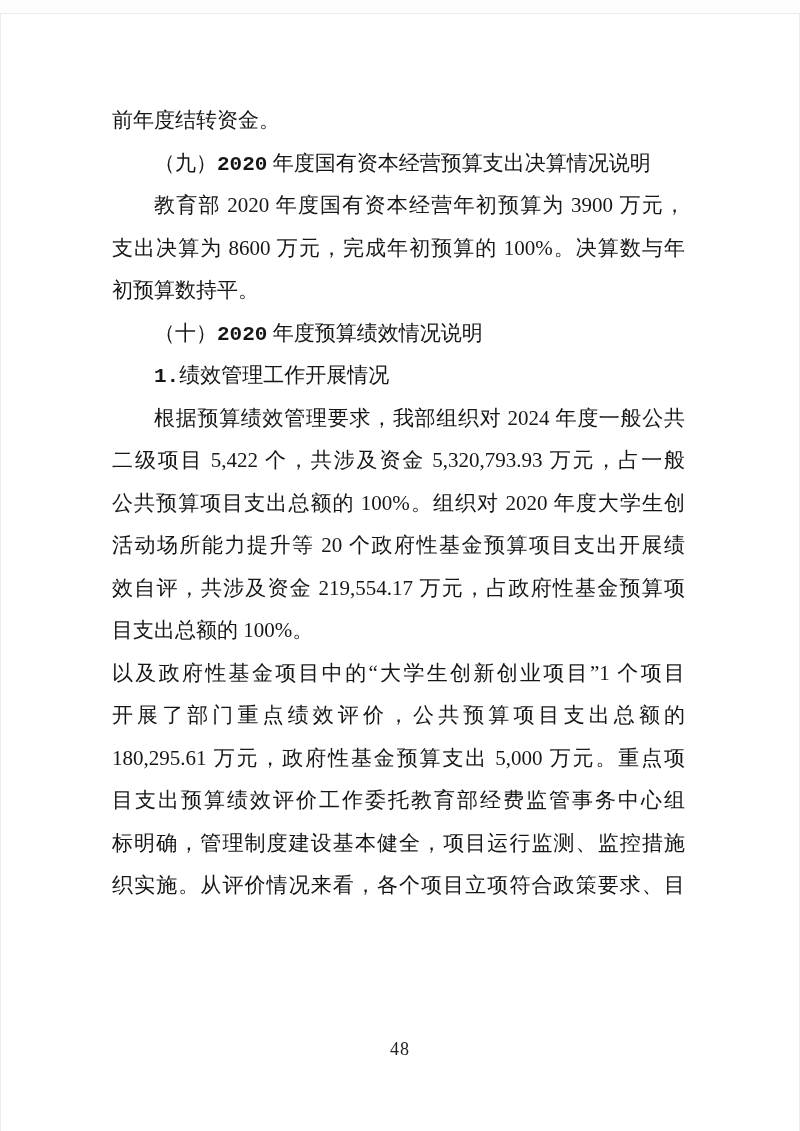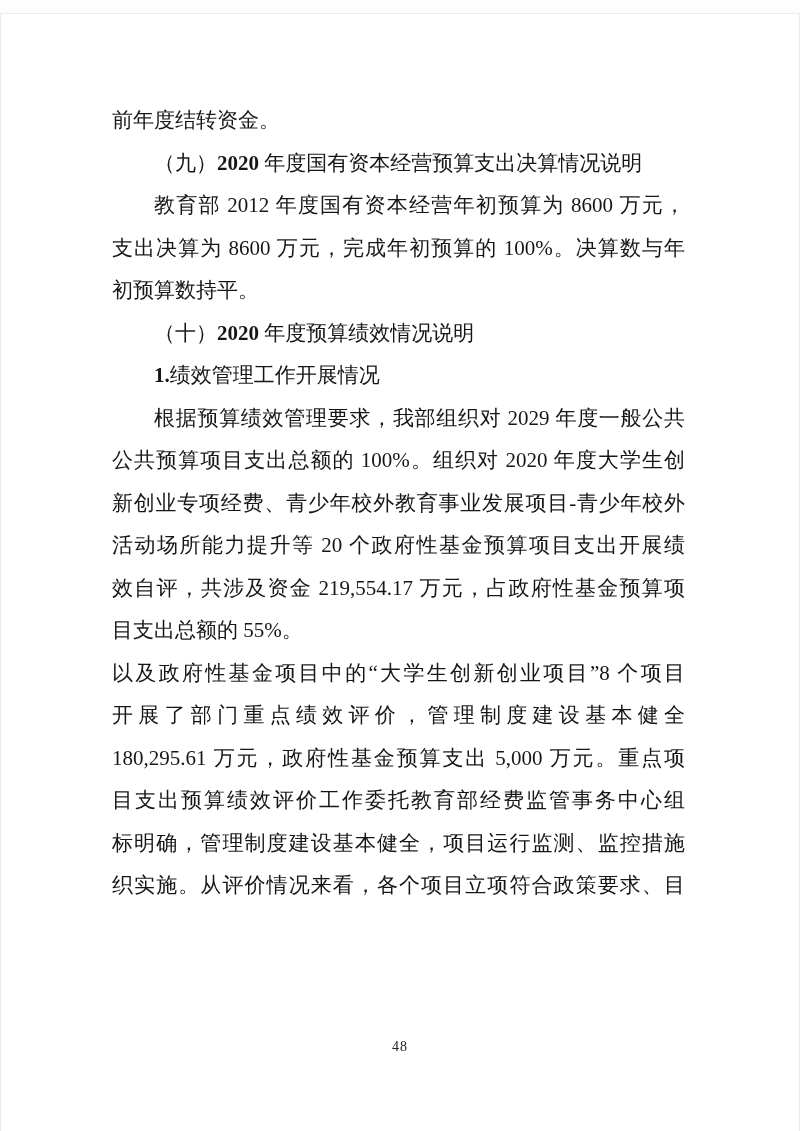--- a/index.html
+++ b/index.html
@@ -36,59 +36,60 @@
   .line.end {
     text-align: left;
     text-align-last: left;
     white-space: normal;
   }
   .line.indent {
     text-indent: 2em;
   }
   .b {
     font-weight: bold;
+    font-family: Liberation Mono, monospace;
   }
   .page-number {
     position: absolute;
     left: 0;
     top: 1026px;
     width: 100%;
     text-align: center;
-    font-size: 14px;
+    font-size: 18px;
     letter-spacing: 1px;
     color: #222;
   }
 </style>
 </head>
 <body>
 
 <div class="page">
   <div class="content">
 
     <div class="line end">前年度结转资金。</div>
 
     <div class="line end indent"><span>（九）</span><span class="b">2020</span><span> 年度国有资本经营预算支出决算情况说明</span></div>
 
-    <div class="line indent">教育部 2012 年度国有资本经营年初预算为 8600 万元，</div>
+    <div class="line indent">教育部 2020 年度国有资本经营年初预算为 3900 万元，</div>
     <div class="line">支出决算为 8600 万元，完成年初预算的 100%。决算数与年</div>
     <div class="line end">初预算数持平。</div>
 
     <div class="line end indent"><span>（十）</span><span class="b">2020</span><span> 年度预算绩效情况说明</span></div>
 
     <div class="line end indent"><span class="b">1.</span><span>绩效管理工作开展情况</span></div>
 
-    <div class="line indent">根据预算绩效管理要求，我部组织对 2029 年度一般公共</div>
+    <div class="line indent">根据预算绩效管理要求，我部组织对 2024 年度一般公共</div>
+    <div class="line">二级项目 5,422 个，共涉及资金 5,320,793.93 万元，占一般</div>
     <div class="line">公共预算项目支出总额的 100%。组织对 2020 年度大学生创</div>
-    <div class="line">新创业专项经费、青少年校外教育事业发展项目-青少年校外</div>
     <div class="line">活动场所能力提升等 20 个政府性基金预算项目支出开展绩</div>
     <div class="line">效自评，共涉及资金 219,554.17 万元，占政府性基金预算项</div>
-    <div class="line end">目支出总额的 55%。</div>
+    <div class="line end">目支出总额的 100%。</div>
 
-    <div class="line">以及政府性基金项目中的“大学生创新创业项目”8 个项目</div>
-    <div class="line">开展了部门重点绩效评价，管理制度建设基本健全</div>
+    <div class="line">以及政府性基金项目中的“大学生创新创业项目”1 个项目</div>
+    <div class="line">开展了部门重点绩效评价，公共预算项目支出总额的</div>
     <div class="line">180,295.61 万元，政府性基金预算支出 5,000 万元。重点项</div>
     <div class="line">目支出预算绩效评价工作委托教育部经费监管事务中心组</div>
     <div class="line">标明确，管理制度建设基本健全，项目运行监测、监控措施</div>
     <div class="line">织实施。从评价情况来看，各个项目立项符合政策要求、目</div>
 
   </div>
 
   <div class="page-number">48</div>
 </div>
 

